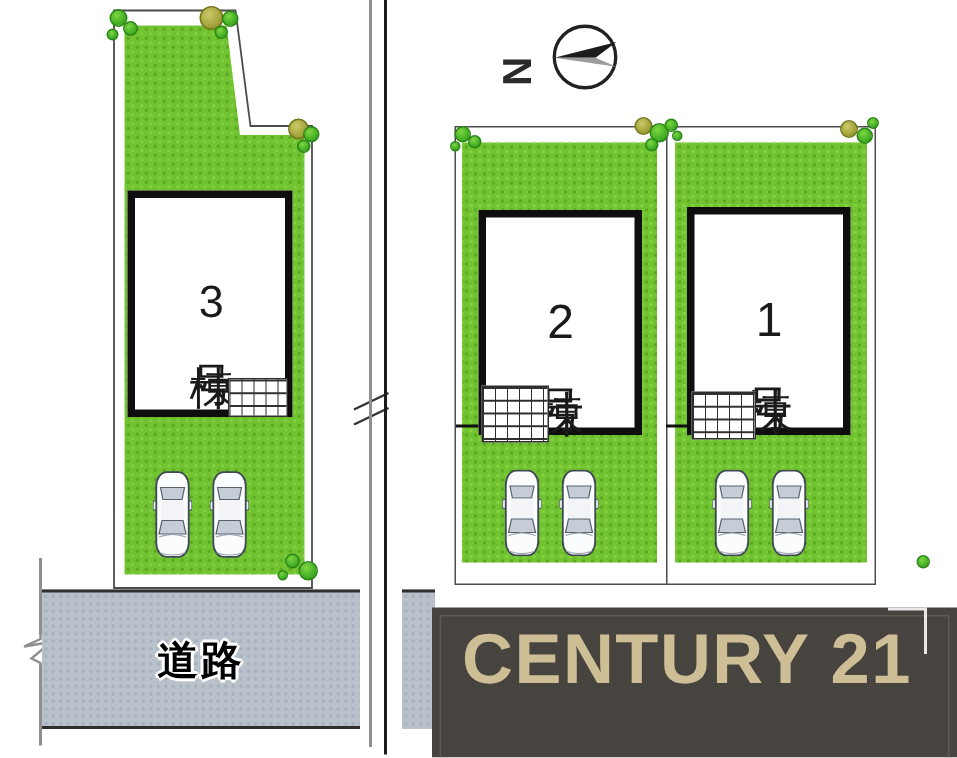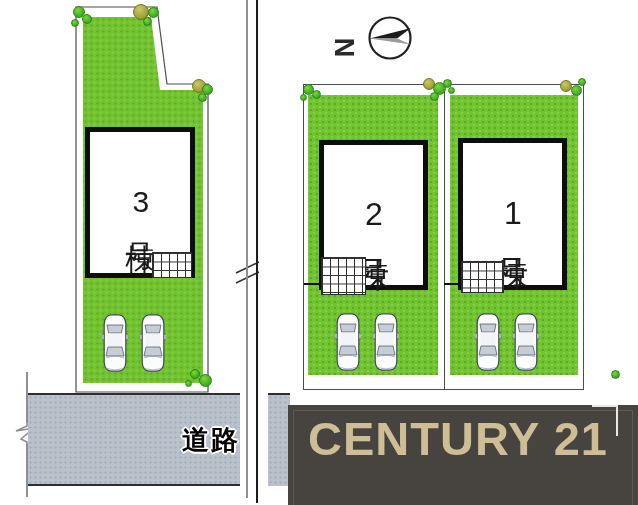--- a/index.html
+++ b/index.html
@@ -55,21 +55,21 @@
   
   .car{position:absolute;z-index:6;}
 
   
   .vline{position:absolute;top:0;}
 
   
   #road{
     position:absolute;left:28px;top:393px;width:212px;height:93px;
     border-top:2px solid #2e2e2e;border-bottom:2px solid #2e2e2e;box-sizing:border-box;
-    display:flex;align-items:center;justify-content:flex-end;z-index:2;
+    display:flex;align-items:center;justify-content:center;z-index:2;
   }
   #road .rlabel{
     font-size:27px;font-weight:bold;color:#000;letter-spacing:2px;
     text-shadow:-2px 0 0 #fff,2px 0 0 #fff,0 -2px 0 #fff,0 2px 0 #fff,
                 -1px -1px 0 #fff,1px -1px 0 #fff,-1px 1px 0 #fff,1px 1px 0 #fff;
   }
   #road-right{
     position:absolute;left:268px;top:393px;width:22px;height:93px;
     border-top:2px solid #2e2e2e;box-sizing:border-box;z-index:2;
   }

